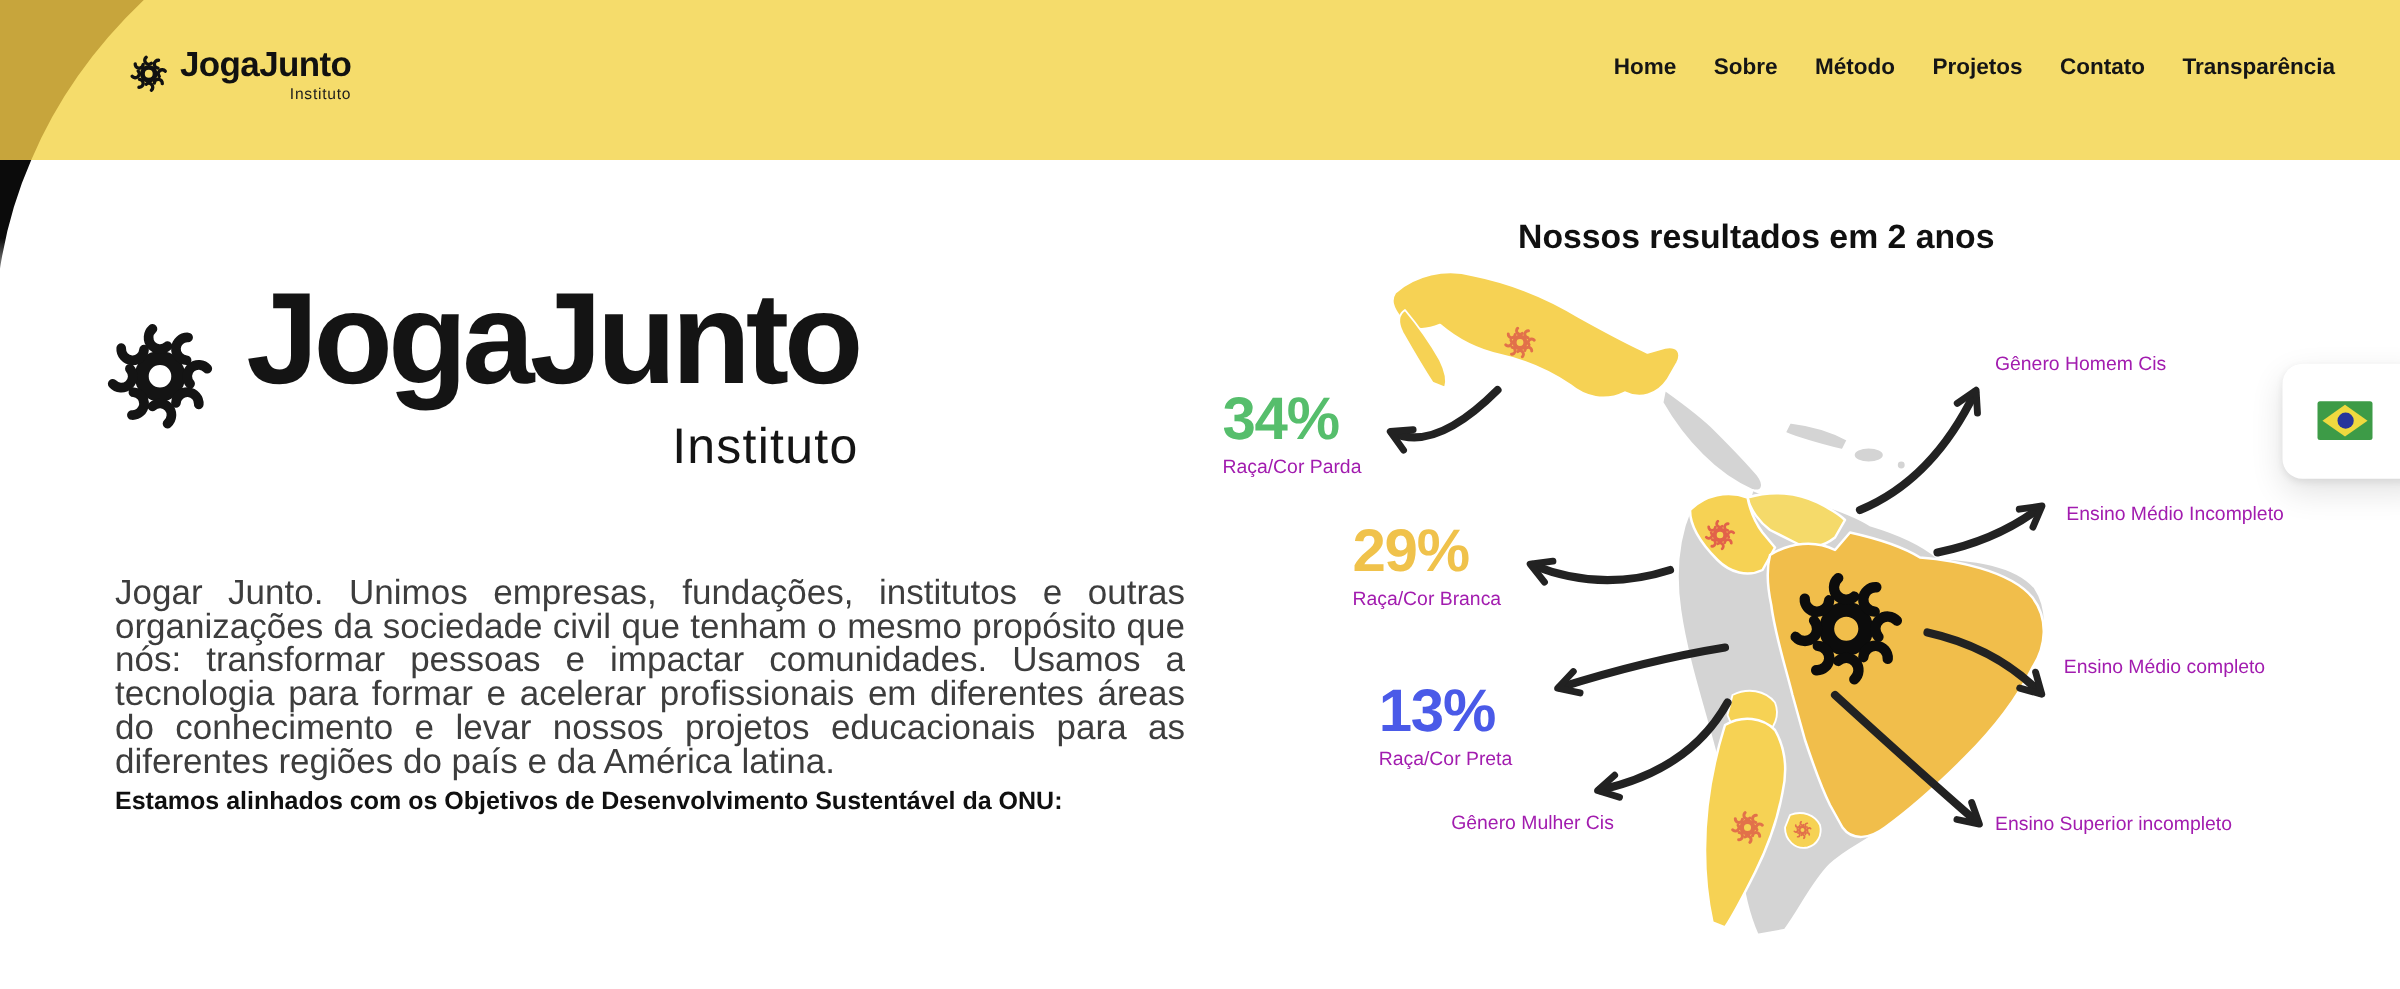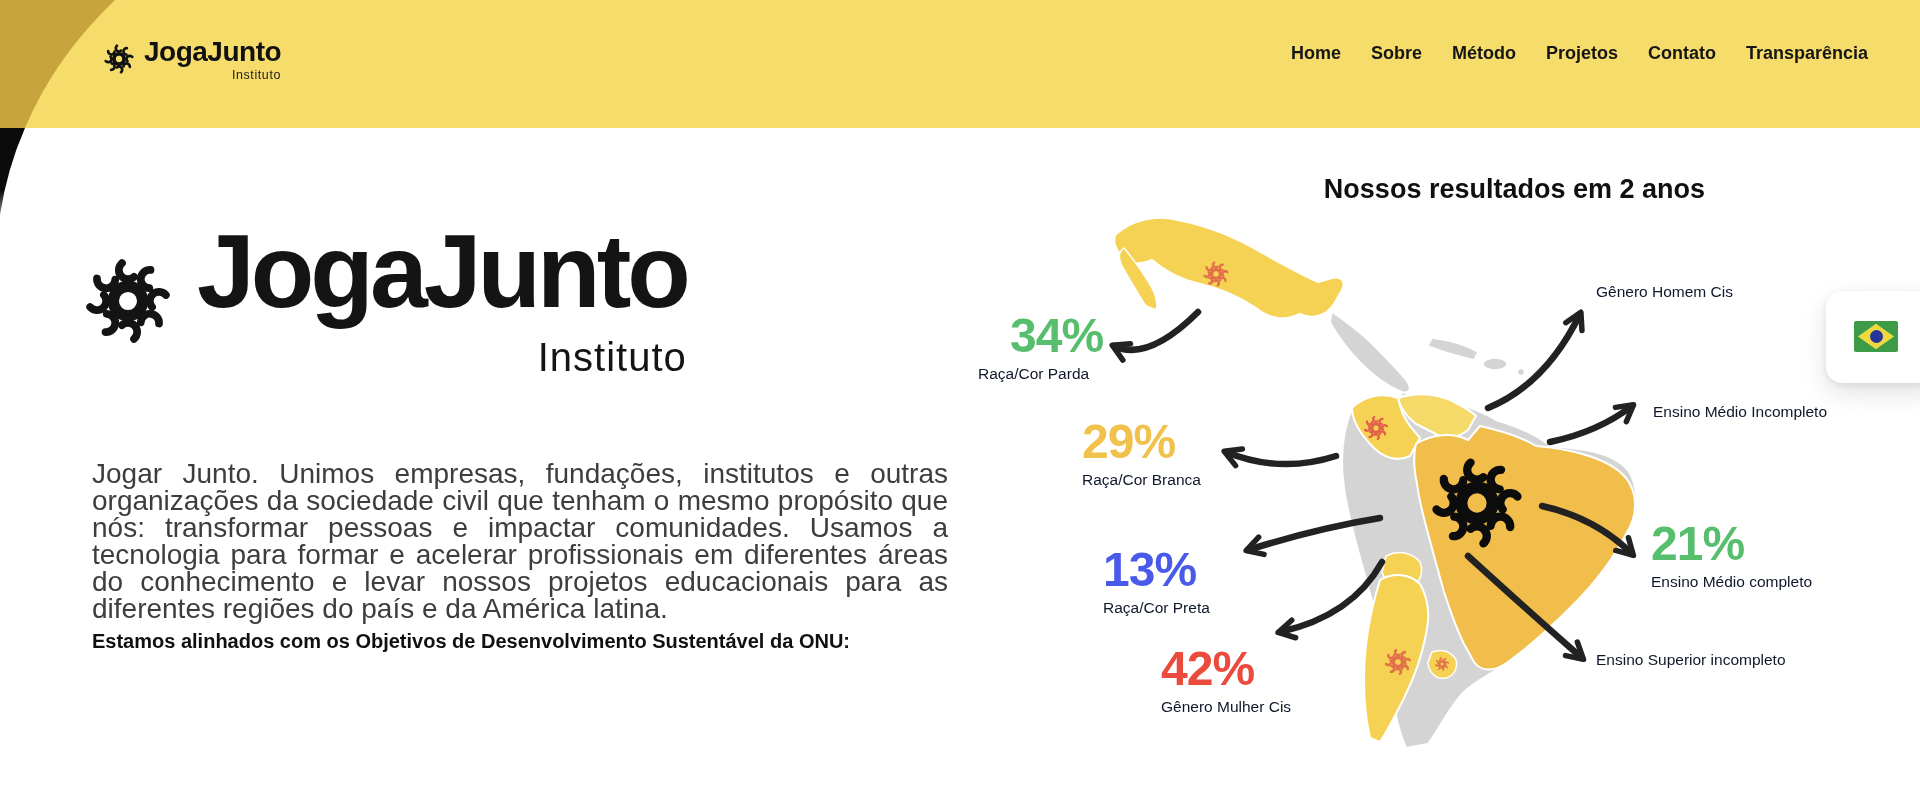--- a/index.html
+++ b/index.html
@@ -18,26 +18,26 @@
   .nav a{font-size:18px;font-weight:700;color:#151515;text-decoration:none;cursor:pointer;white-space:nowrap;}
   
   .hero-logo{position:absolute;left:85px;top:222px;display:flex;align-items:center;gap:26px;z-index:2;}
   .hero-logo svg{display:block;}
   .hero-name{font-size:104px;font-weight:700;letter-spacing:-4px;line-height:0.95;color:#141414;white-space:nowrap;}
   .hero-sub{font-size:40px;font-weight:400;letter-spacing:1px;color:#141414;text-align:right;margin-top:14px;}
   .hero-desc{position:absolute;left:92px;top:432px;width:856px;font-size:28px;line-height:27px;
     text-align:justify;color:#3d3d3d;z-index:2;}
   .sdg-line{position:absolute;left:92px;top:630px;font-size:20px;font-weight:700;color:#101010;z-index:2;}
   
-  .results-title{position:absolute;left:1105px;top:174px;width:600px;text-align:right;
+  .results-title{position:absolute;left:1105px;top:174px;width:600px;text-align:center;
     font-size:27px;font-weight:700;color:#101010;z-index:4;}
   .map-svg{position:absolute;left:1080px;top:200px;z-index:2;}
   .stat{position:absolute;z-index:4;line-height:1;}
   .stat .val{font-size:48px;font-weight:800;letter-spacing:-1px;}
-  .stat .lbl{font-size:15.5px;color:#0f172a;margin-top:6px;white-space:nowrap;}
+  .stat .lbl{font-size:15.5px;color:#a21caf;margin-top:6px;white-space:nowrap;}
   .s1{left:978px;top:312px;}
   .s2{left:1082px;top:418px;}
   .s3{left:1103px;top:546px;}
   .s4{left:1161px;top:645px;}
   .s5{left:1596px;top:278px;}
   .s6{left:1653px;top:398px;}
   .s7{left:1651px;top:520px;}
   .s8{left:1596px;top:646px;}
   
   .lang-card{position:absolute;right:-26px;top:291px;width:120px;height:92px;background:#fff;border-radius:16px;
@@ -170,43 +170,41 @@
     <path d="M300,318 Q238,328 168,350" marker-end="url(#ah)"></path>
     <path d="M302,362 Q272,416 200,432" marker-end="url(#ah)"></path>
     <path d="M408,208 Q466,184 500,114" marker-end="url(#ah)"></path>
     <path d="M470,242 Q518,232 552,206" marker-end="url(#ah)"></path>
     <path d="M462,306 Q516,318 552,354" marker-end="url(#ah)"></path>
     <path d="M388,356 Q456,418 502,458" marker-end="url(#ah)"></path>
   </g>
 </svg>
 
 <div class="stat s1">
-  <div class="val" style="color: rgb(86, 190, 108); margin-left: 32px;">34%</div>
+  <div class="val" style="color: rgb(86, 190, 108);">34%</div>
   <div class="lbl">Raça/Cor Parda</div>
 </div>
 <div class="stat s2">
   <div class="val" style="color: rgb(240, 194, 75);">29%</div>
   <div class="lbl">Raça/Cor Branca</div>
 </div>
 <div class="stat s3">
   <div class="val" style="color: rgb(74, 90, 232);">13%</div>
   <div class="lbl">Raça/Cor Preta</div>
 </div>
 <div class="stat s4">
-  <div class="val" style="color: rgb(234, 75, 61);">42%</div>
   <div class="lbl">Gênero Mulher Cis</div>
 </div>
 <div class="stat s5">
   <div class="lbl">Gênero Homem Cis</div>
 </div>
 <div class="stat s6">
   <div class="lbl">Ensino Médio Incompleto</div>
 </div>
 <div class="stat s7">
-  <div class="val" style="color: rgb(86, 190, 108);">21%</div>
   <div class="lbl">Ensino Médio completo</div>
 </div>
 <div class="stat s8">
   <div class="lbl">Ensino Superior incompleto</div>
 </div>
 
 <div class="lang-card">
   <div class="flag-br">
     <div class="diamond"></div>
     <div class="globe"></div>

